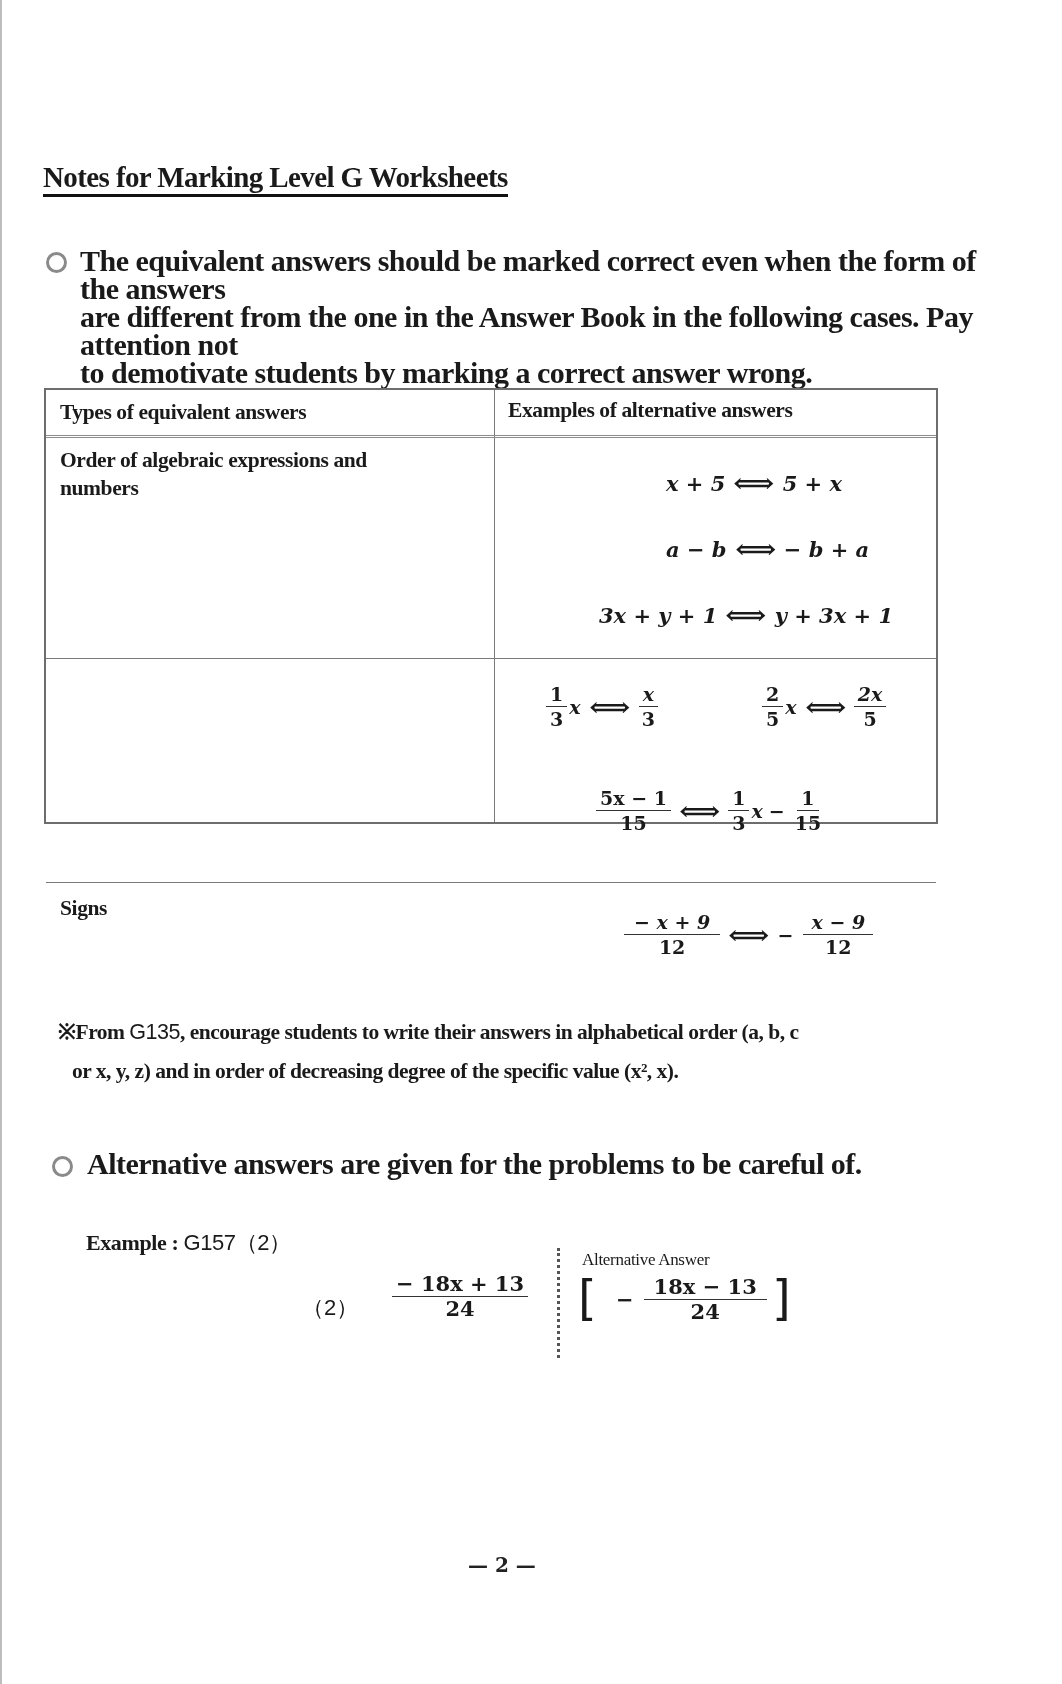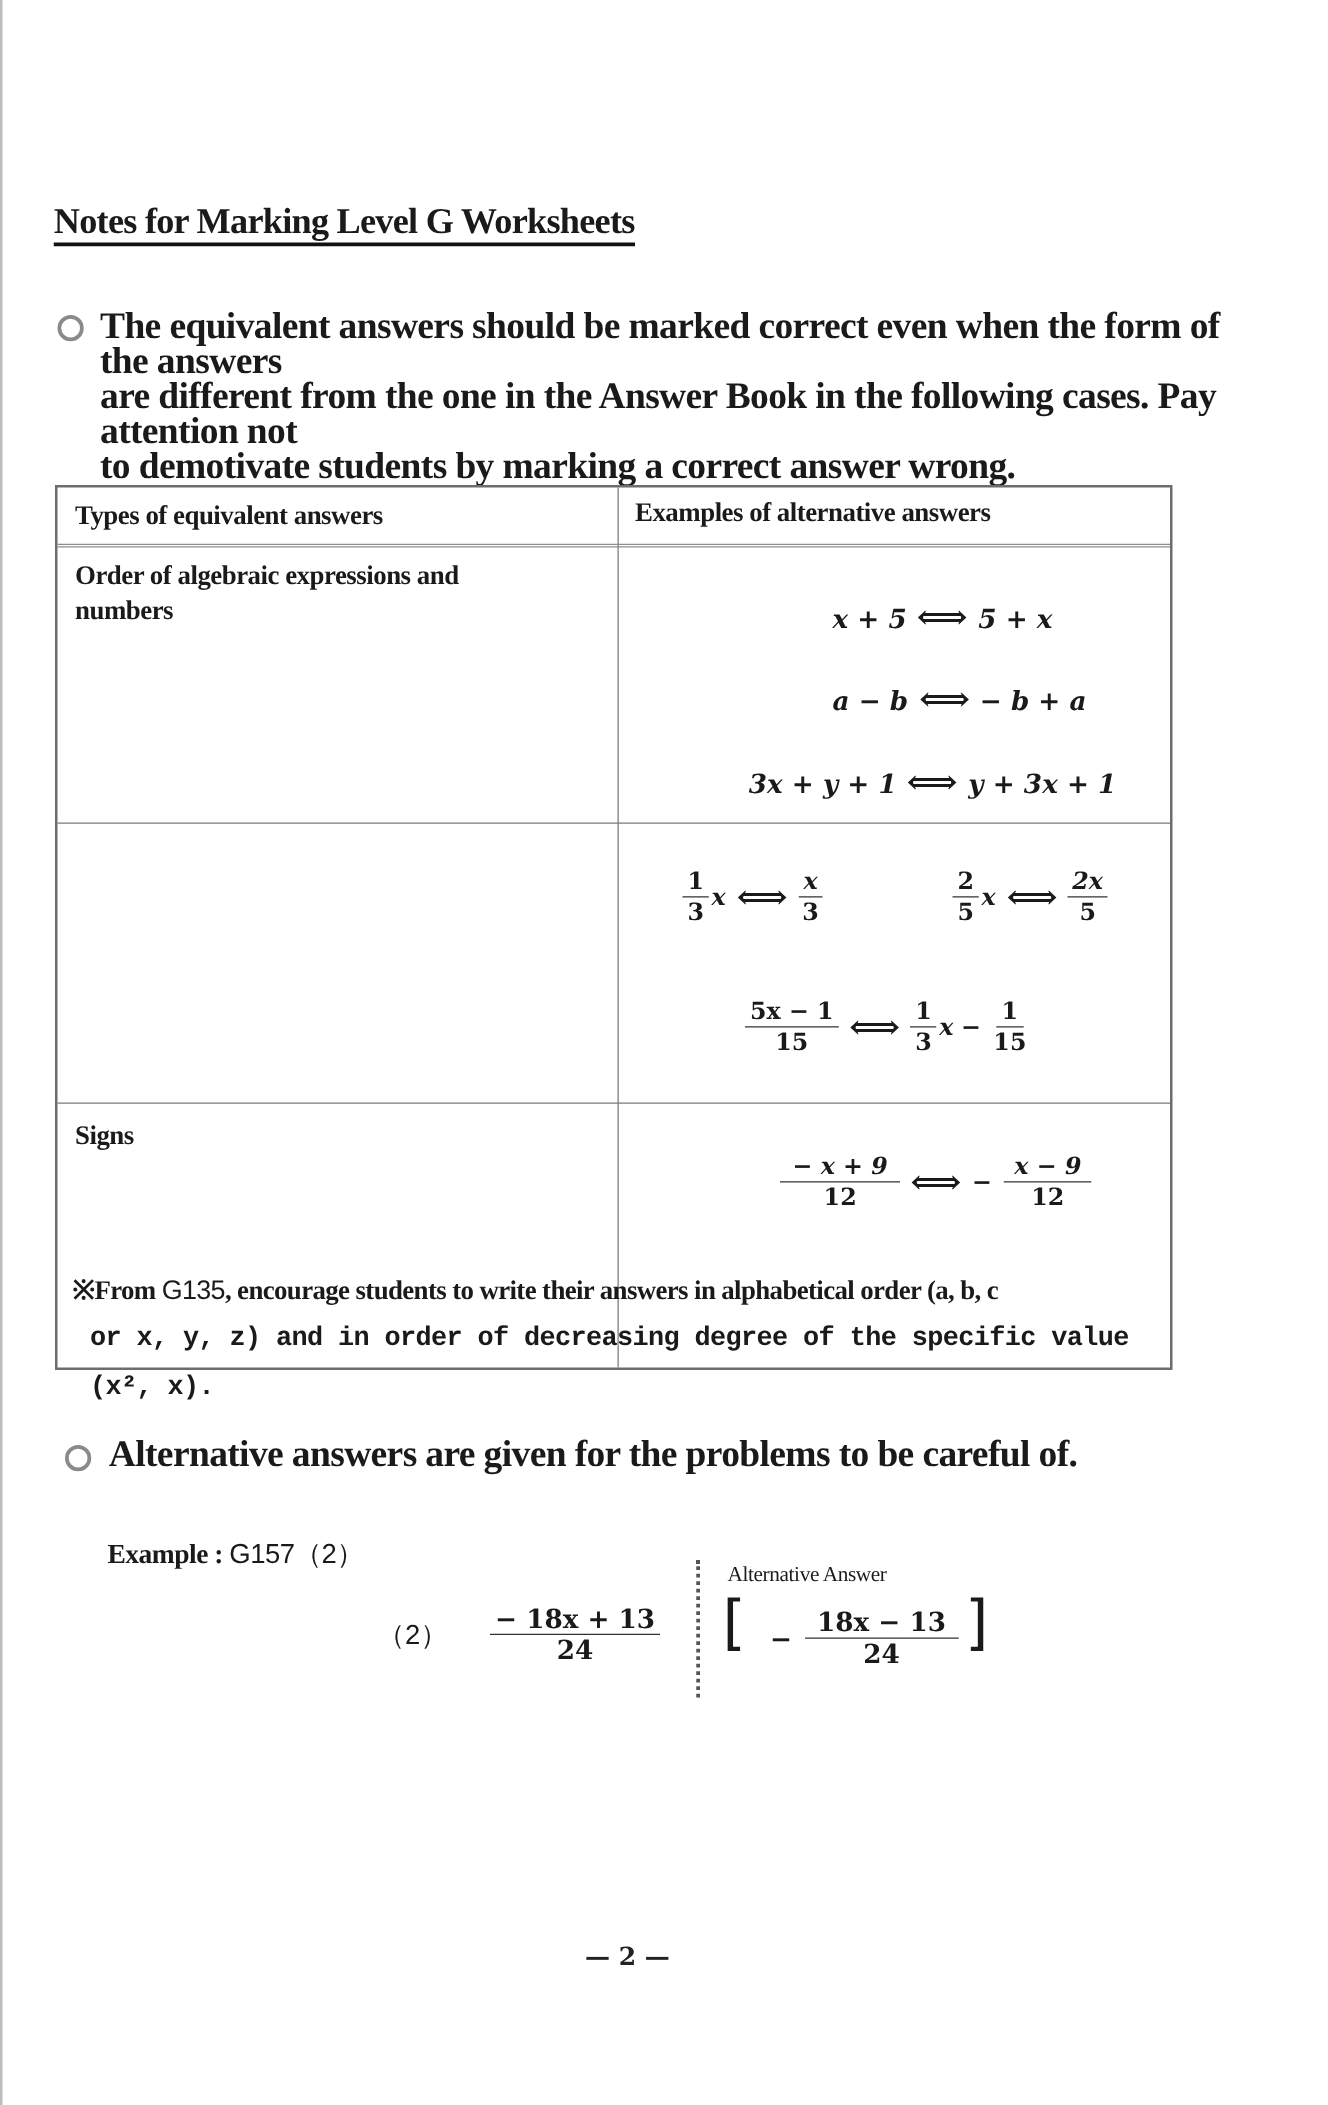--- a/index.html
+++ b/index.html
@@ -3,26 +3,26 @@
 <meta charset="utf-8">
 <style>
   html, body { margin:0; padding:0; background:#ffffff; }
   body { width:1062px; height:1684px; position:relative; overflow:hidden;
          font-family:"Liberation Serif","DejaVu Serif",serif; color:#1a1a1a; }
   .page-edge { position:absolute; left:0; top:0; width:2px; height:1684px; background:#bdbdbd; }
   .title { position:absolute; left:43px; top:160px; font-size:29px; font-weight:bold;
            letter-spacing:-0.6px; border-bottom:3px solid #111; padding-bottom:0; line-height:34px; }
   .bullet { position:absolute; width:15px; height:15px; border:3px solid #8a8a8a; border-radius:50%; background:#fff; }
   .para { position:absolute; font-size:30px; line-height:28px; font-weight:bold; letter-spacing:-0.5px; }
-  .tbl { position:absolute; left:44px; top:388px; width:894px; height:708px; border:2px solid #6d6d6d; box-sizing:border-box; }
+  .tbl { position:absolute; left:44px; top:388px; width:894px; height:436px; border:2px solid #6d6d6d; box-sizing:border-box; }
   .hline { position:absolute; left:0; right:0; height:0; border-top:1.5px solid #7a7a7a; }
   .hline.double { border-top:3px double #8c8c8c; }
   .vline { position:absolute; top:0; bottom:0; left:448px; border-left:1.5px solid #7a7a7a; }
   .cell-label { position:absolute; left:14px; font-size:21.5px; line-height:28px; font-weight:bold; letter-spacing:-0.4px; width:400px; }
-  .math { position:absolute; font-family:"DejaVu Serif","Liberation Serif",serif; font-weight:bold; font-size:21px; white-space:nowrap; display:flex; align-items:center; gap:10px;margin-top:11px; }
+  .math { position:absolute; font-family:"DejaVu Serif","Liberation Serif",serif; font-weight:bold; font-size:21px; white-space:nowrap; display:flex; align-items:center; gap:10px; }
   .math i { font-style:italic; }
   .arrow { font-size:26px; font-weight:bold; transform:scaleX(1.1); display:inline-block; }
   .frac { display:inline-flex; flex-direction:column; align-items:center; vertical-align:middle; line-height:24px; }
   .frac .num { border-bottom:1.5px solid #333; padding:0 4px; }
   .frac .den { padding:0 4px; }
   .small-frac { font-size:19px; }
   .footnote { position:absolute; left:58px; top:1013px; font-size:21.5px; line-height:39px; font-weight:bold; letter-spacing:-0.5px; width:900px; }
   .sans { font-family:"Liberation Sans","DejaVu Sans",sans-serif; font-weight:normal; }
   .example { position:absolute; left:86px; top:1228px; font-size:22px; font-weight:bold; letter-spacing:-0.4px; }
   .dotted { position:absolute; left:557px; top:1248px; height:110px; border-left:3px dotted #555; }
@@ -129,21 +129,21 @@
         <i class="num" style="padding:0 8px;">x − 9</i>
         <span class="den">12</span>
       </span>
   </div>
 </div>
 
 <div class="footnote">
   <div>
     <span>※</span><span>From </span><span class="sans">G135</span><span>, encourage students to write their answers in alphabetical order (a, b, c</span>
   </div>
-  <div style="padding-left:14px;font-family:Liberation Mono, monospace;">or x, y, z) and in order of decreasing degree of the specific value (x², x).</div>
+  <div style="padding-left:14px;">or x, y, z) and in order of decreasing degree of the specific value (x², x).</div>
 </div>
 
 <div class="bullet" style="left:52px; top:1156px;"></div>
 <div class="para" style="left:87px; top:1150px;">Alternative answers are given for the problems to be careful of.</div>
 
 <div class="example">
   <span>Example : </span><span class="sans">G157</span><span class="sans">（2）</span>
 </div>
 <div class="sans" style="position:absolute; left:302px; top:1293px; font-size:22px;">（2）</div>
 <div class="math" style="left:392px; top:1272px;">

